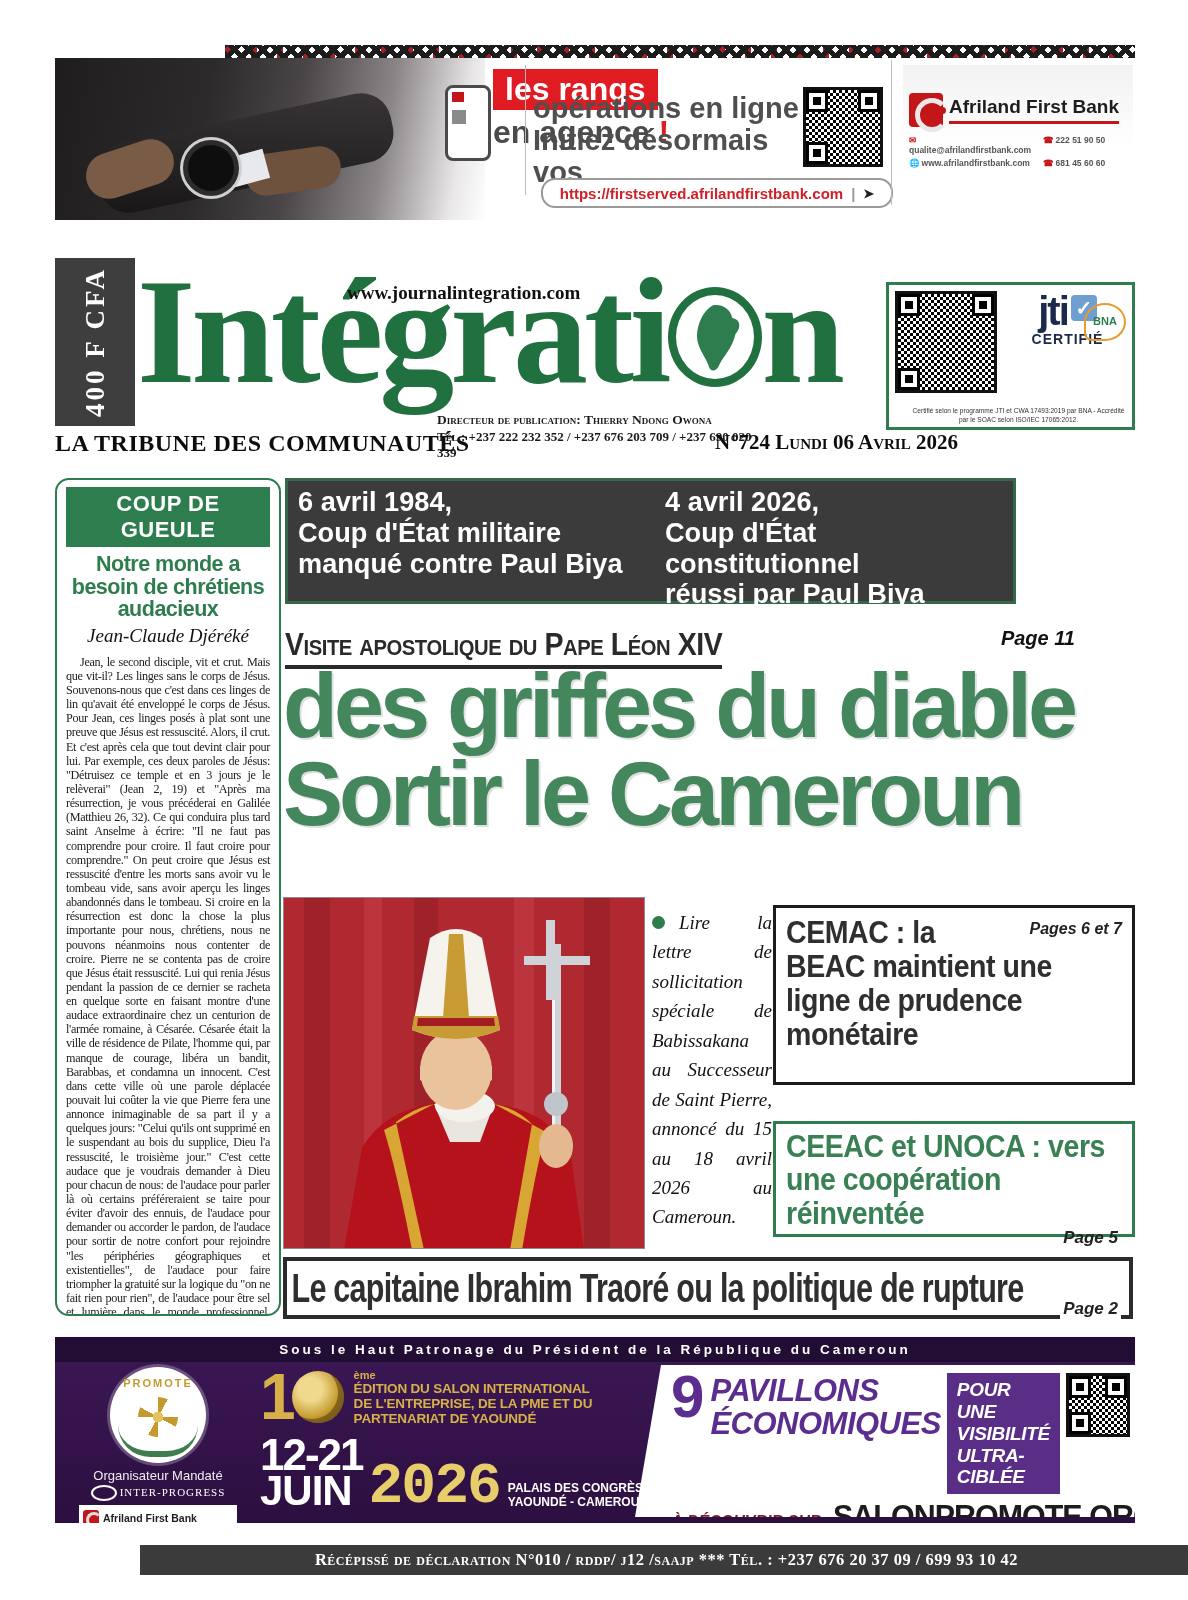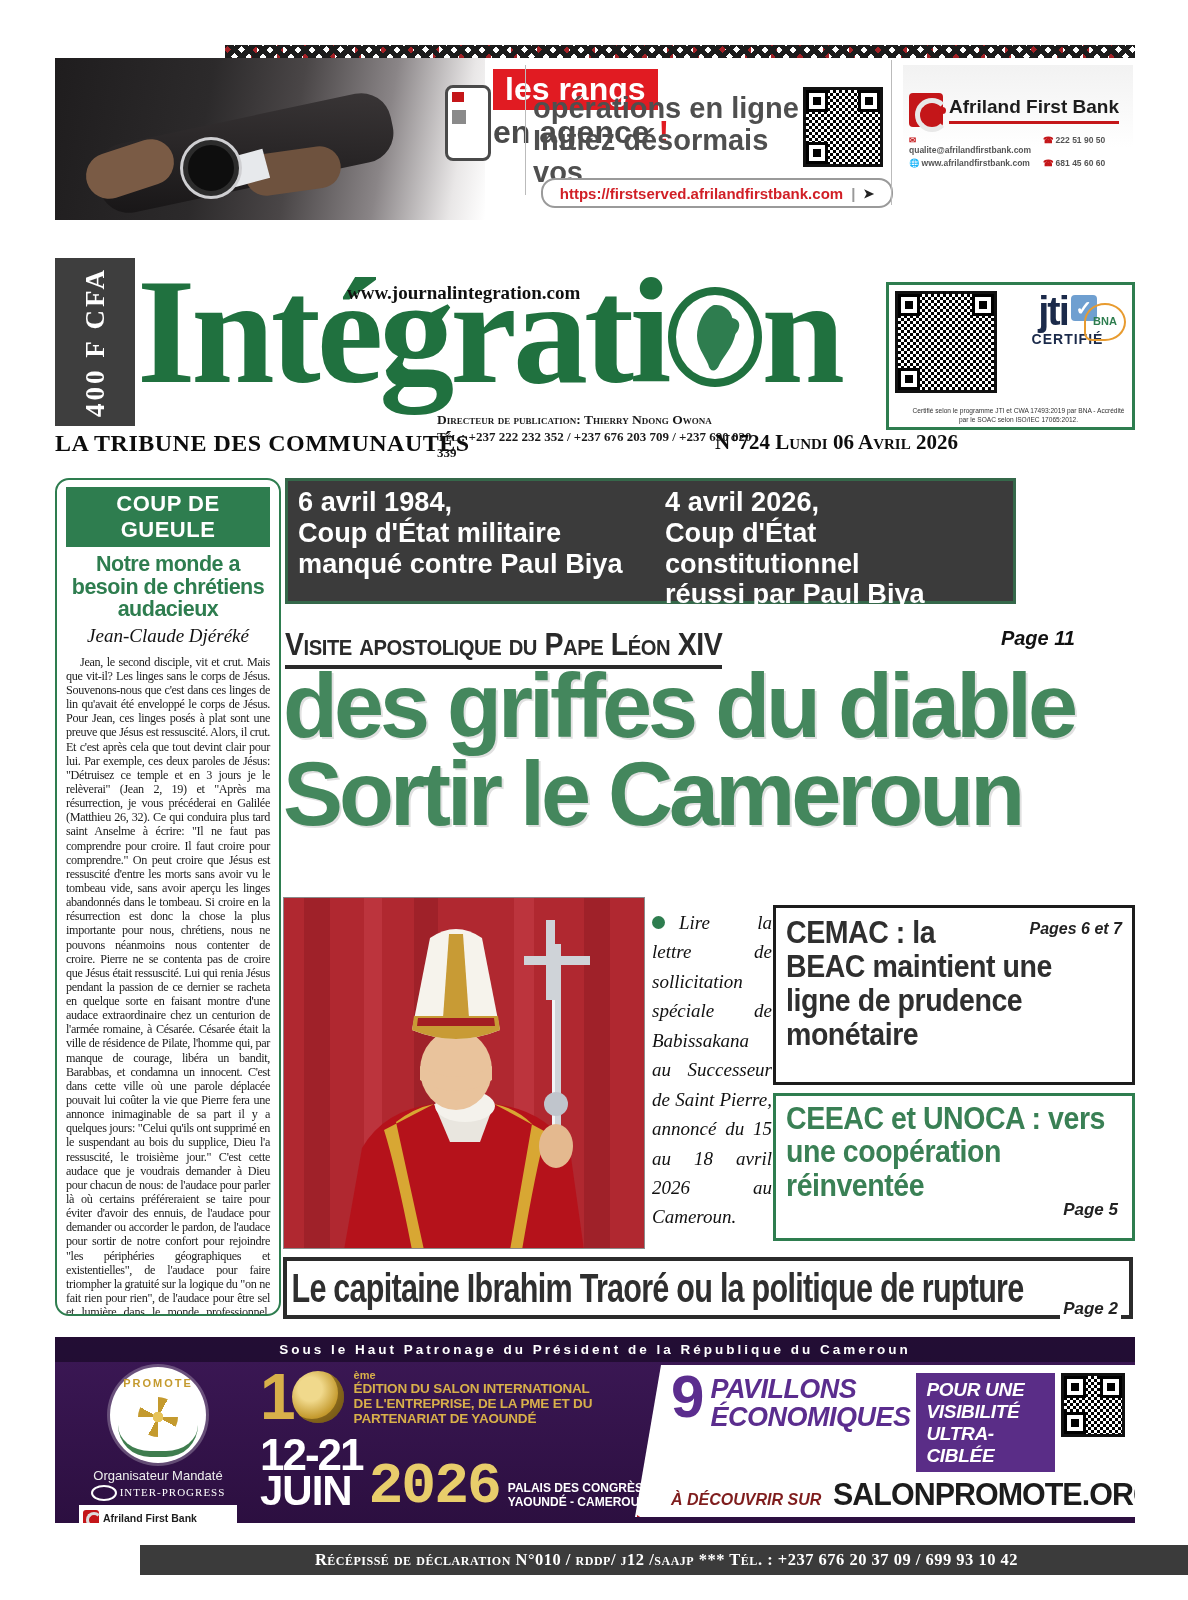--- a/index.html
+++ b/index.html
@@ -101,21 +101,21 @@
   
   .pope{left:283px;top:897px;width:362px;height:352px;border:1px solid #8a8a8a;box-sizing:border-box;overflow:hidden;}
   .teaser{left:652px;top:908px;width:120px;height:336px;font-family:"Liberation Serif",serif;font-style:italic;
     font-size:19px;line-height:1.55;text-align:justify;color:#111;}
   .teaser .bullet{display:inline-block;width:13px;height:13px;border-radius:50%;background:#2e7d4f;margin-right:14px;}
 
   
   .cemac{left:773px;top:905px;width:362px;height:180px;border:3px solid #1c1c1c;box-sizing:border-box;padding:8px 10px;background:#fff;}
   .cemac-pages{float:right;font-style:italic;font-weight:bold;font-size:16px;color:#222;margin-top:4px;}
   .cemac-h{font-weight:bold;font-size:31px;line-height:1.1;color:#2f2f2f;width:108%;transform:scaleX(0.92);transform-origin:left;letter-spacing:-0.5px;}
-  .ceeac{left:773px;top:1093px;width:362px;height:148px;border:3px solid #2e7d4f;box-sizing:border-box;padding:6px 10px;background:#fff;}
+  .ceeac{left:773px;top:1121px;width:362px;height:116px;border:3px solid #2e7d4f;box-sizing:border-box;padding:6px 10px;background:#fff;}
   .ceeac-h{font-weight:bold;font-size:31px;line-height:1.08;color:#3a8055;width:108%;transform:scaleX(0.92);transform-origin:left;letter-spacing:-0.5px;}
   .ceeac-page{text-align:right;font-style:italic;font-weight:bold;font-size:17px;color:#222;margin-top:-2px;margin-right:4px;}
 
   
   .traore{left:283px;top:1257px;width:850px;height:62px;border:4px solid #2b2b2b;box-sizing:border-box;background:#fff;}
   .traore-h{font-weight:bold;font-size:41px;color:#2f2f2f;white-space:nowrap;width:134%;transform:scaleX(0.745);transform-origin:left;
     line-height:54px;padding-left:6px;letter-spacing:-1px;}
   .traore-page{position:absolute;right:8px;bottom:-4px;font-style:italic;font-weight:bold;font-size:17px;color:#222;background:#fff;padding:0 3px;}
 
   
@@ -145,21 +145,21 @@
   .ed-lines{font-weight:bold;font-size:13.5px;line-height:1.12;letter-spacing:-0.2px;}
   .dates-row{display:flex;align-items:flex-end;margin-top:10px;}
   .d-range{font-weight:bold;font-size:44px;color:#fff;line-height:0.8;letter-spacing:-2px;}
   .d-month{font-weight:bold;font-size:42px;color:#fff;line-height:0.9;letter-spacing:-1px;}
   .d-year{font-weight:bold;font-size:58px;color:#e8cd6b;line-height:0.78;margin-left:6px;letter-spacing:-2px;font-family:Liberation Mono, monospace;}
   .d-venue{margin-left:8px;font-weight:bold;font-size:12px;line-height:1.2;color:#fff;}
   .promo-right{position:absolute;right:0;top:28px;width:500px;height:152px;background:#fff;clip-path:polygon(26px 0,100% 0,100% 100%,0 100%);
     color:#222;padding:6px 10px 0 36px;box-sizing:border-box;}
   .pav-row{display:flex;align-items:flex-start;gap:6px;}
   .pav-num{font-weight:bold;font-size:60px;color:#5b2d8e;line-height:0.85;}
-  .pav-words{font-weight:bold;font-style:italic;font-size:27px;color:#5b2d8e;line-height:1.05;margin-top:4px;letter-spacing:-0.5px;}
+  .pav-words{font-weight:bold;font-style:italic;font-size:31px;color:#5b2d8e;line-height:1.05;margin-top:4px;letter-spacing:-0.5px;}
   .vis-box{background:#5a2d87;color:#fff;font-weight:bold;font-style:italic;font-size:19px;line-height:1.15;
     padding:6px 10px;margin-top:2px;letter-spacing:-0.3px;}
   .pr-qr{width:58px;height:58px;margin-left:auto;flex:none;margin-top:2px;}
   .discover-row{display:flex;align-items:baseline;gap:12px;margin-top:4px;}
   .discover{font-weight:bold;font-style:italic;font-size:16px;color:#7f1d1d;white-space:nowrap;}
   .site{font-weight:bold;font-size:32px;color:#1c1c1c;letter-spacing:-1px;white-space:nowrap;transform:scaleX(0.95);transform-origin:left;}
   .sous-row{display:flex;align-items:flex-start;gap:10px;margin-top:2px;}
   .red-arrow{width:0;height:0;border-top:14px solid transparent;border-bottom:14px solid transparent;border-left:22px solid #c4161c;margin-left:-34px;flex:none;}
   .sous{font-weight:bold;font-size:20px;color:#c9a227;white-space:nowrap;margin-top:4px;letter-spacing:-0.5px;}
   .contact-col{margin-left:auto;text-align:right;font-weight:bold;font-style:italic;line-height:1.25;}

